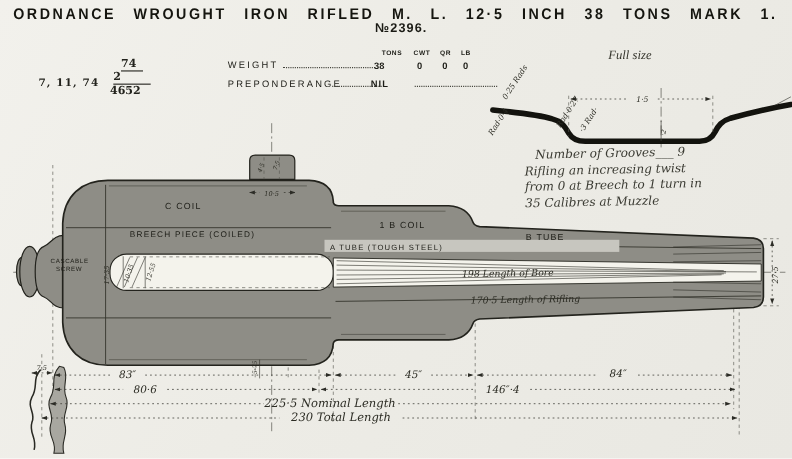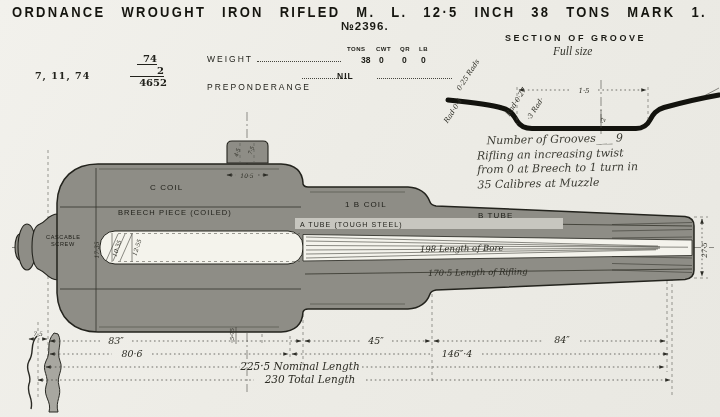--- a/index.html
+++ b/index.html
@@ -9,21 +9,21 @@
     font-family:"Liberation Sans",sans-serif;color:#191915;
   }
   .abs{position:absolute;}
   .title{
     left:12px;top:4px;width:704px;font-size:13px;font-weight:bold;
     letter-spacing:2.3px;word-spacing:10px;color:#15150f;white-space:nowrap;
     transform:scaleY(1.08);transform-origin:top left;
   }
   .serial{left:341px;top:20px;font-size:11.5px;font-weight:bold;color:#1a1a14;letter-spacing:1px;}
   .stamp-date{left:35px;top:70px;font-size:9.5px;font-weight:bold;font-family:"DejaVu Serif",serif;color:#22221c;letter-spacing:1px;}
-  .frac{left:100px;top:53px;width:40px;text-align:right;font-family:"DejaVu Serif",serif;font-weight:bold;color:#22221c;font-size:10px;line-height:11px;margin-left:27px;}
+  .frac{left:100px;top:53px;width:40px;text-align:left;font-family:"DejaVu Serif",serif;font-weight:bold;color:#22221c;font-size:10px;line-height:11px;}
   .frac .bar1{display:block;width:20px;margin:0 auto;border-bottom:1.4px solid #22221c;}
   .frac .bar2{display:block;width:34px;margin:0 auto;border-bottom:1.4px solid #22221c;}
   .wt{left:197px;top:46px;width:270px;height:40px;font-size:8.5px;color:#1c1c16;}
   .wt .hdr{position:absolute;top:0;font-size:6px;font-weight:bold;letter-spacing:.5px;}
   .wt .val{position:absolute;top:9px;font-size:8.5px;font-weight:bold;}
   .wt .lbl{position:absolute;letter-spacing:2px;font-weight:normal;}
   .dots{position:absolute;border-bottom:1.5px dotted #45453d;height:1px;}
   .gs-title{left:505px;top:33px;font-size:9px;font-weight:bold;letter-spacing:2.6px;color:#1b1b15;}
   .gs-sub{left:553px;top:45px;font-size:11.5px;font-style:italic;font-family:Liberation Serif, serif;color:#33332b;}
   .note{left:477px;top:132px;width:235px;font-family:"DejaVu Serif",serif;font-style:italic;
@@ -240,31 +240,30 @@
     <span>4652</span>
   </div>
 
   <div class="abs wt">
     <span class="hdr" style="left:150px">TONS</span>
     <span class="hdr" style="left:179px">CWT</span>
     <span class="hdr" style="left:203px">QR</span>
     <span class="hdr" style="left:222px">LB</span>
     <span class="lbl" style="left:10px;top:8px;position:absolute">WEIGHT</span>
     <span class="dots" style="left:60px;top:14px;width:84px"></span>
-    <span class="val" style="left:164px">38</span>
+    <span class="val" style="left:143px">38</span>
     <span class="val" style="left:182px">0</span>
     <span class="val" style="left:205px">0</span>
     <span class="val" style="left:224px">0</span>
-    <span class="lbl" style="left:10px;top:36px;position:absolute">PREPONDERANGE</span>
+    <span class="lbl" style="left:10px;top:25px;position:absolute">PREPONDERANGE</span>
     <span class="dots" style="left:105px;top:31px;width:45px"></span>
     <span class="val" style="left:140px;top:25px;letter-spacing:1px">NIL</span>
     <span class="dots" style="left:180px;top:31px;width:75px"></span>
   </div>
 
-  <div class="abs gs-title">SECTION OF GROOVE</div>
   <div class="abs gs-sub">Full size</div>
 
   <div class="abs note">
     <div class="n1">Number of Grooves___ 9</div>
     <div>Rifling an increasing twist</div>
     <div>from 0 at Breech to 1 turn in</div>
     <div>35 Calibres at Muzzle</div>
   </div>
 
 </div>

